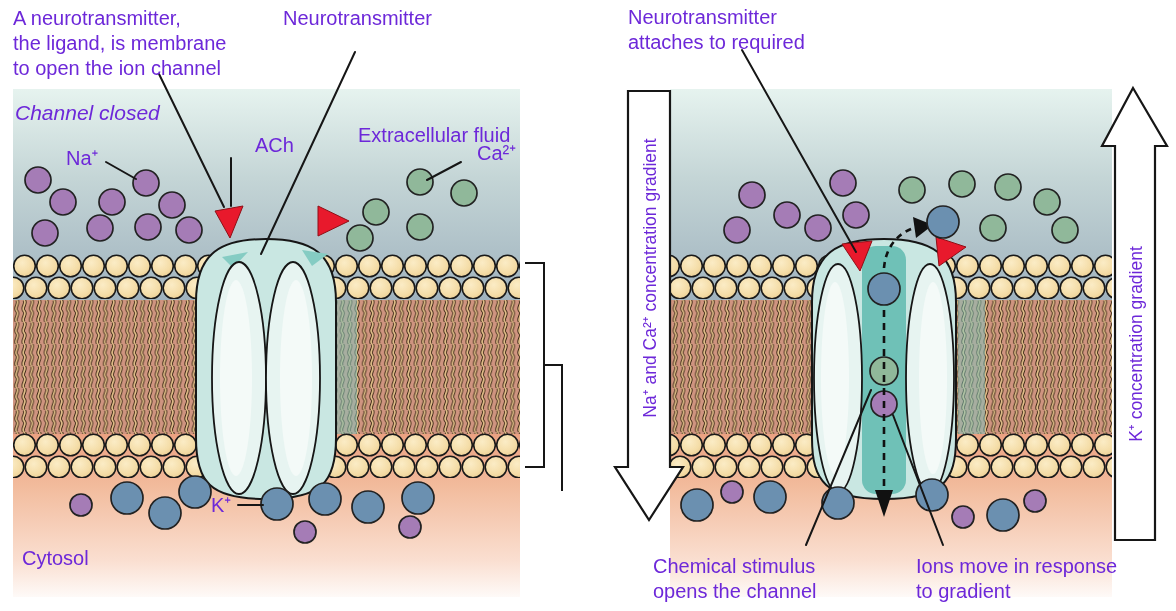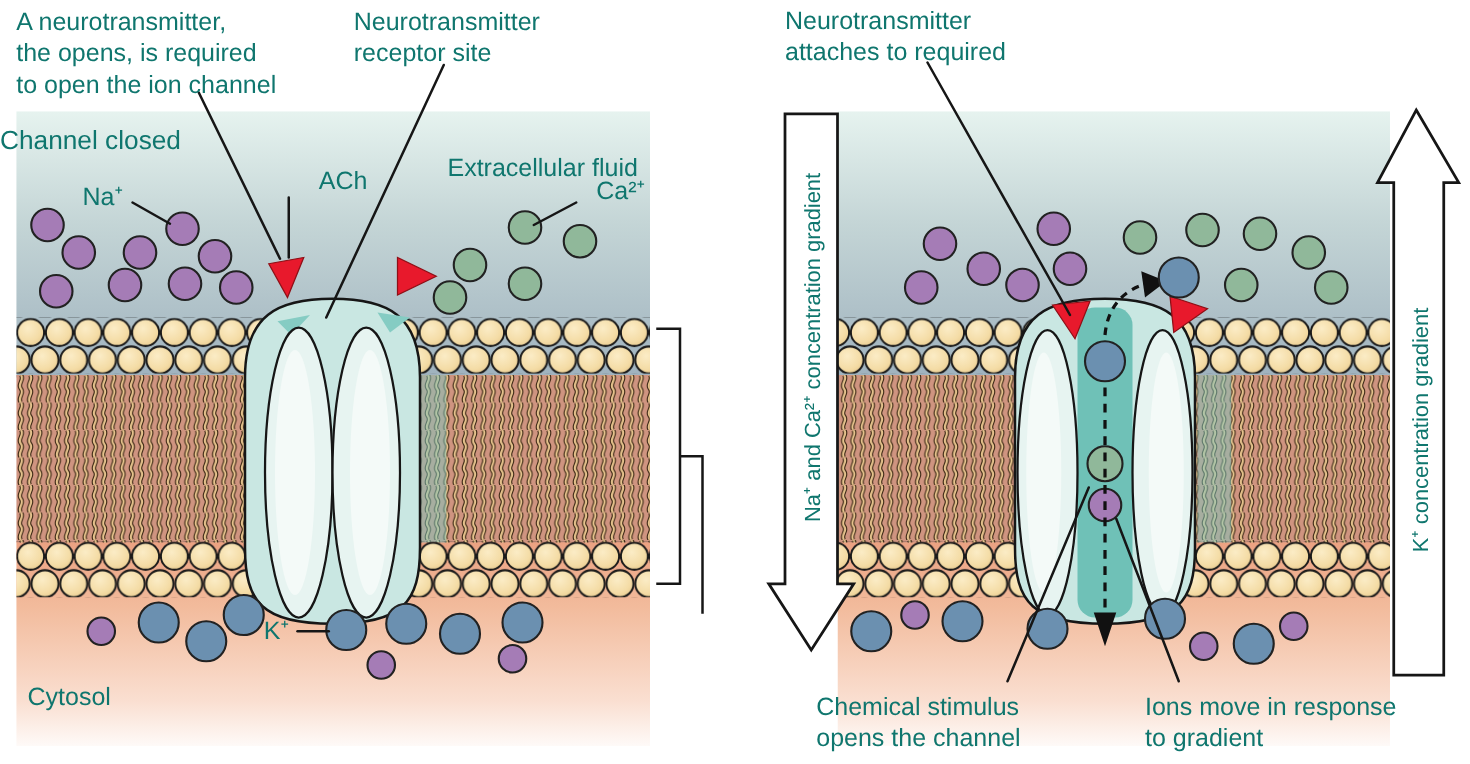--- a/index.html
+++ b/index.html
@@ -1,18 +1,18 @@
 <!DOCTYPE html>
 <html><head>
 <meta charset="utf-8">
 <style>
   html,body{margin:0;padding:0;background:#fff;}
   #stage{
     position:relative;width:1176px;height:611px;overflow:hidden;
-    font-family:"Liberation Sans",sans-serif;color:#0f766e;background:#fff;
+    font-family:"Liberation Sans",sans-serif;color:#6d28d9;background:#fff;
   }
   #stage svg{position:absolute;left:0;top:0;}
   .lbl{position:absolute;font-size:20px;line-height:25px;white-space:nowrap;}
   .lbl.big{font-size:21px;}
   .vlabel{
     position:absolute;width:400px;font-size:17.5px;text-align:center;
     transform:rotate(-90deg);transform-origin:center;white-space:nowrap;
   }
 </style>
 </head>
@@ -203,35 +203,34 @@
   <g stroke="#161616" stroke-width="2" fill="none">
     <path d="M525,263 L544,263 L544,467 L525,467"></path>
     <path d="M544,365 L562,365 L562,491"></path>
   </g>
   <polygon points="628,91 670,91 670,467 683,467 649,520 615,467 628,467" fill="#ffffff" stroke="#161616" stroke-width="2.2"></polygon>
   <polygon points="1133,88 1167,146 1155,146 1155,540 1115,540 1115,146 1102,146" fill="#ffffff" stroke="#161616" stroke-width="2.2"></polygon>
 </svg>
 
 <div class="lbl" style="left:13px;top:6px;">
   <div>A neurotransmitter,</div>
-  <div>the opens, is required</div>
+  <div>the ligand, is membrane</div>
   <div>to open the ion channel</div>
 </div>
 
 <div class="lbl" style="left:283px;top:6px;">
   <div>Neurotransmitter</div>
-  <div>receptor site</div>
 </div>
 
 <div class="lbl" style="left:628px;top:5px;">
   <div>Neurotransmitter</div>
   <div>attaches to required</div>
 </div>
 
-<div class="lbl big" style="left:0;top:100px;">Channel closed</div>
+<div class="lbl big" style="left:15px;top:100px;font-style:italic;">Channel closed</div>
 
 <div class="lbl" style="left:66px;top:146px;">Na⁺</div>
 
 <div class="lbl" style="left:223px;top:133px;margin-left:32px;">ACh</div>
 
 <div class="lbl" style="left:358px;top:107px;margin-top:16px;">Extracellular fluid</div>
 
 <div class="lbl" style="left:477px;top:141px;">Ca²⁺</div>
 
 <div class="lbl" style="left:22px;top:546px;">Cytosol</div>

